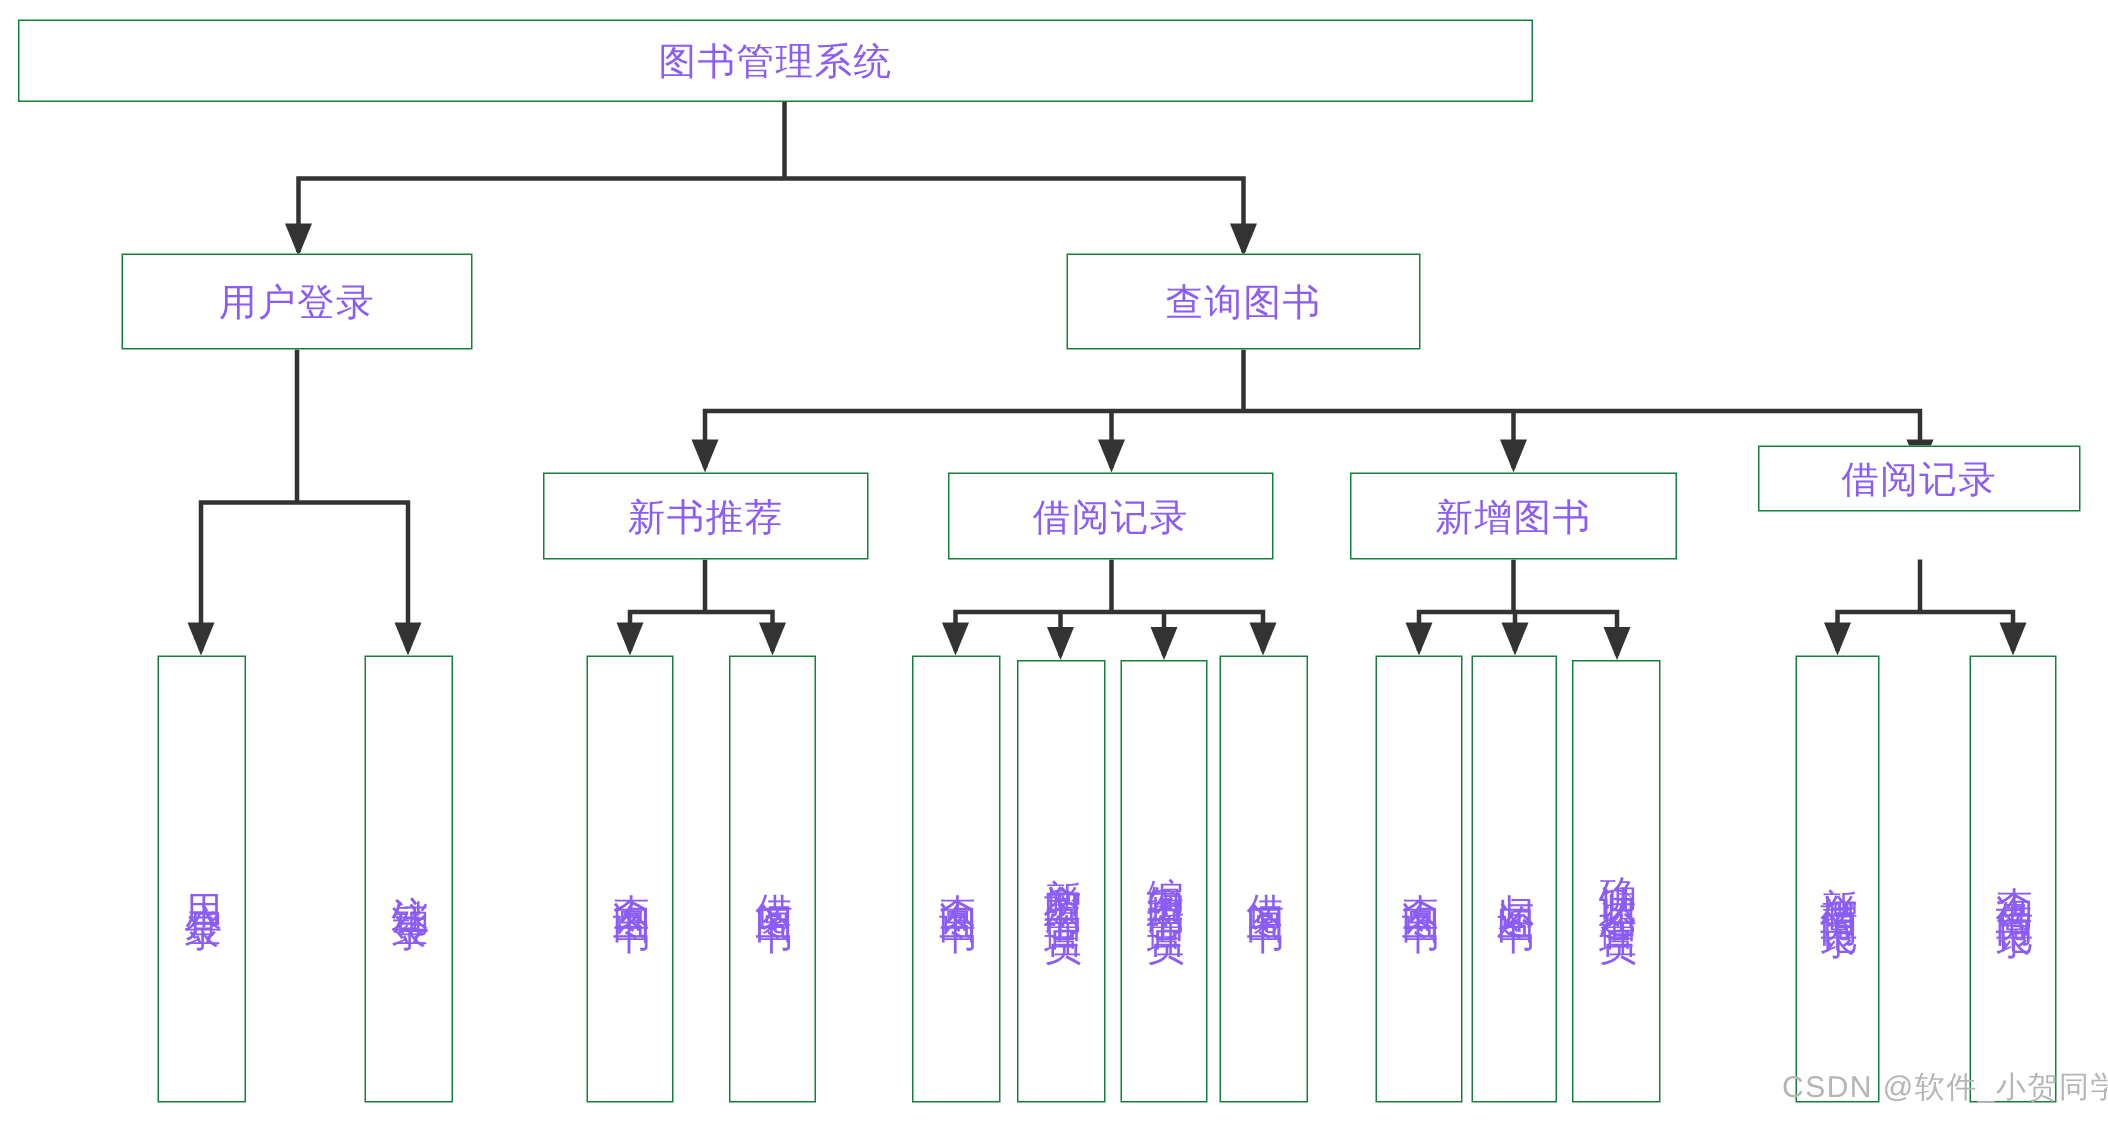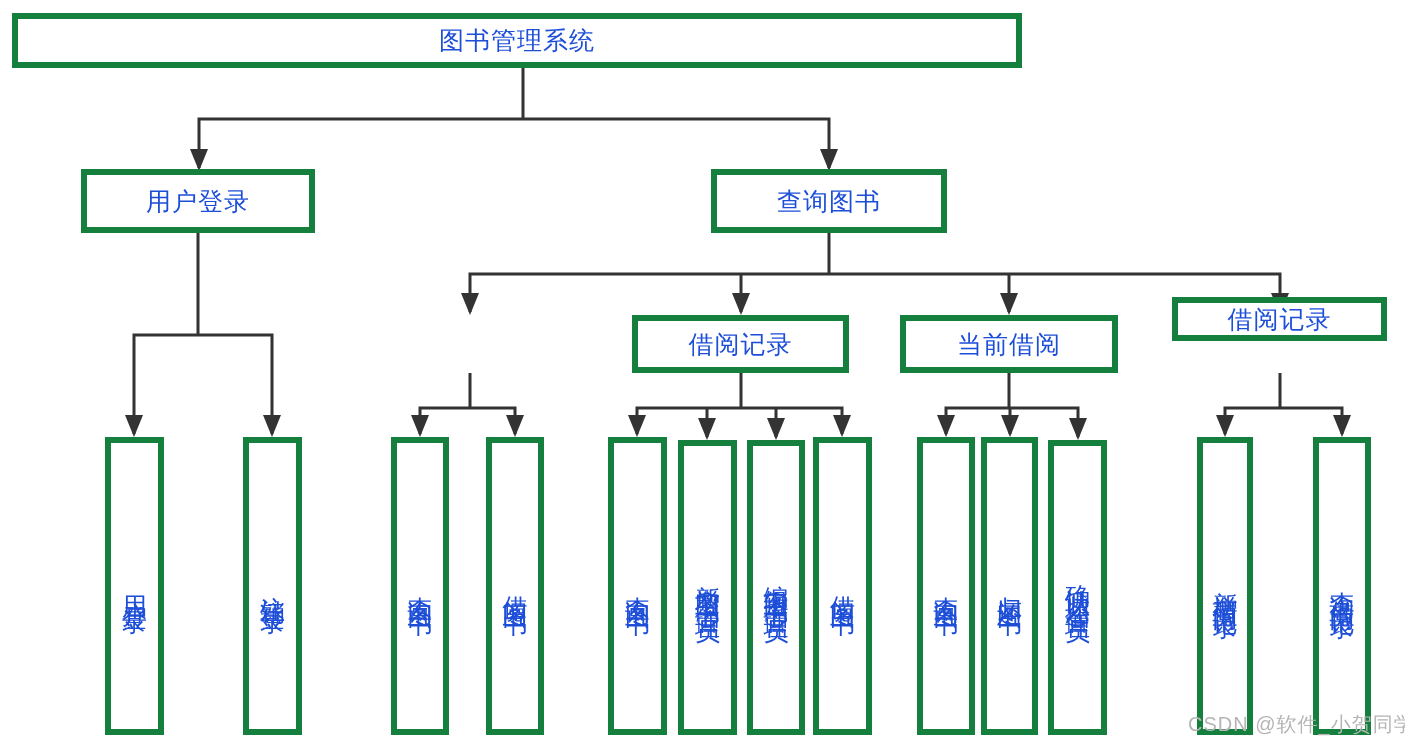--- a/index.html
+++ b/index.html
@@ -12,26 +12,26 @@
     overflow: hidden;
   }
   svg.connectors {
     position: absolute;
     left: 0; top: 0;
     width: 1405px; height: 747px;
   }
   .node {
     position: absolute;
     box-sizing: border-box;
-    border: 6px solid #15803d;
+    border: 1px solid #15803d;
     background: #ffffff;
     display: flex;
     align-items: center;
     justify-content: center;
-    color: #1d4ed8;
+    color: #8b5cf6;
   }
   .node.h .label {
     font-size: 25px;
     letter-spacing: 1px;
     white-space: nowrap;
   }
   .node.v .label {
     writing-mode: vertical-rl;
     text-orientation: mixed;
     font-size: 25px;
@@ -99,25 +99,28 @@
     <span class="label">图书管理系统</span>
   </div>
 
   <div class="node h" style="left:81px;top:169px;width:234px;height:64px">
     <span class="label">用户登录</span>
   </div>
   <div class="node h" style="left:711px;top:169px;width:236px;height:64px">
     <span class="label">查询图书</span>
   </div>
 
+  <div class="node h" style="left:362px;top:315px;width:217px;height:58px">
+    <span class="label">新书推荐</span>
+  </div>
   <div class="node h" style="left:632px;top:315px;width:217px;height:58px">
     <span class="label">借阅记录</span>
   </div>
   <div class="node h" style="left:900px;top:315px;width:218px;height:58px">
-    <span class="label">当前借阅</span>
+    <span class="label">新增图书</span>
   </div>
   <div class="node h" style="left:1172px;top:297px;width:215px;height:44px">
     <span class="label">借阅记录</span>
   </div>
 
   <div class="node v" style="left:105px;top:437px;width:59px;height:298px">
     <span class="label">用户登录</span>
   </div>
   <div class="node v" style="left:243px;top:437px;width:59px;height:298px">
     <span class="label">注销登录</span>

